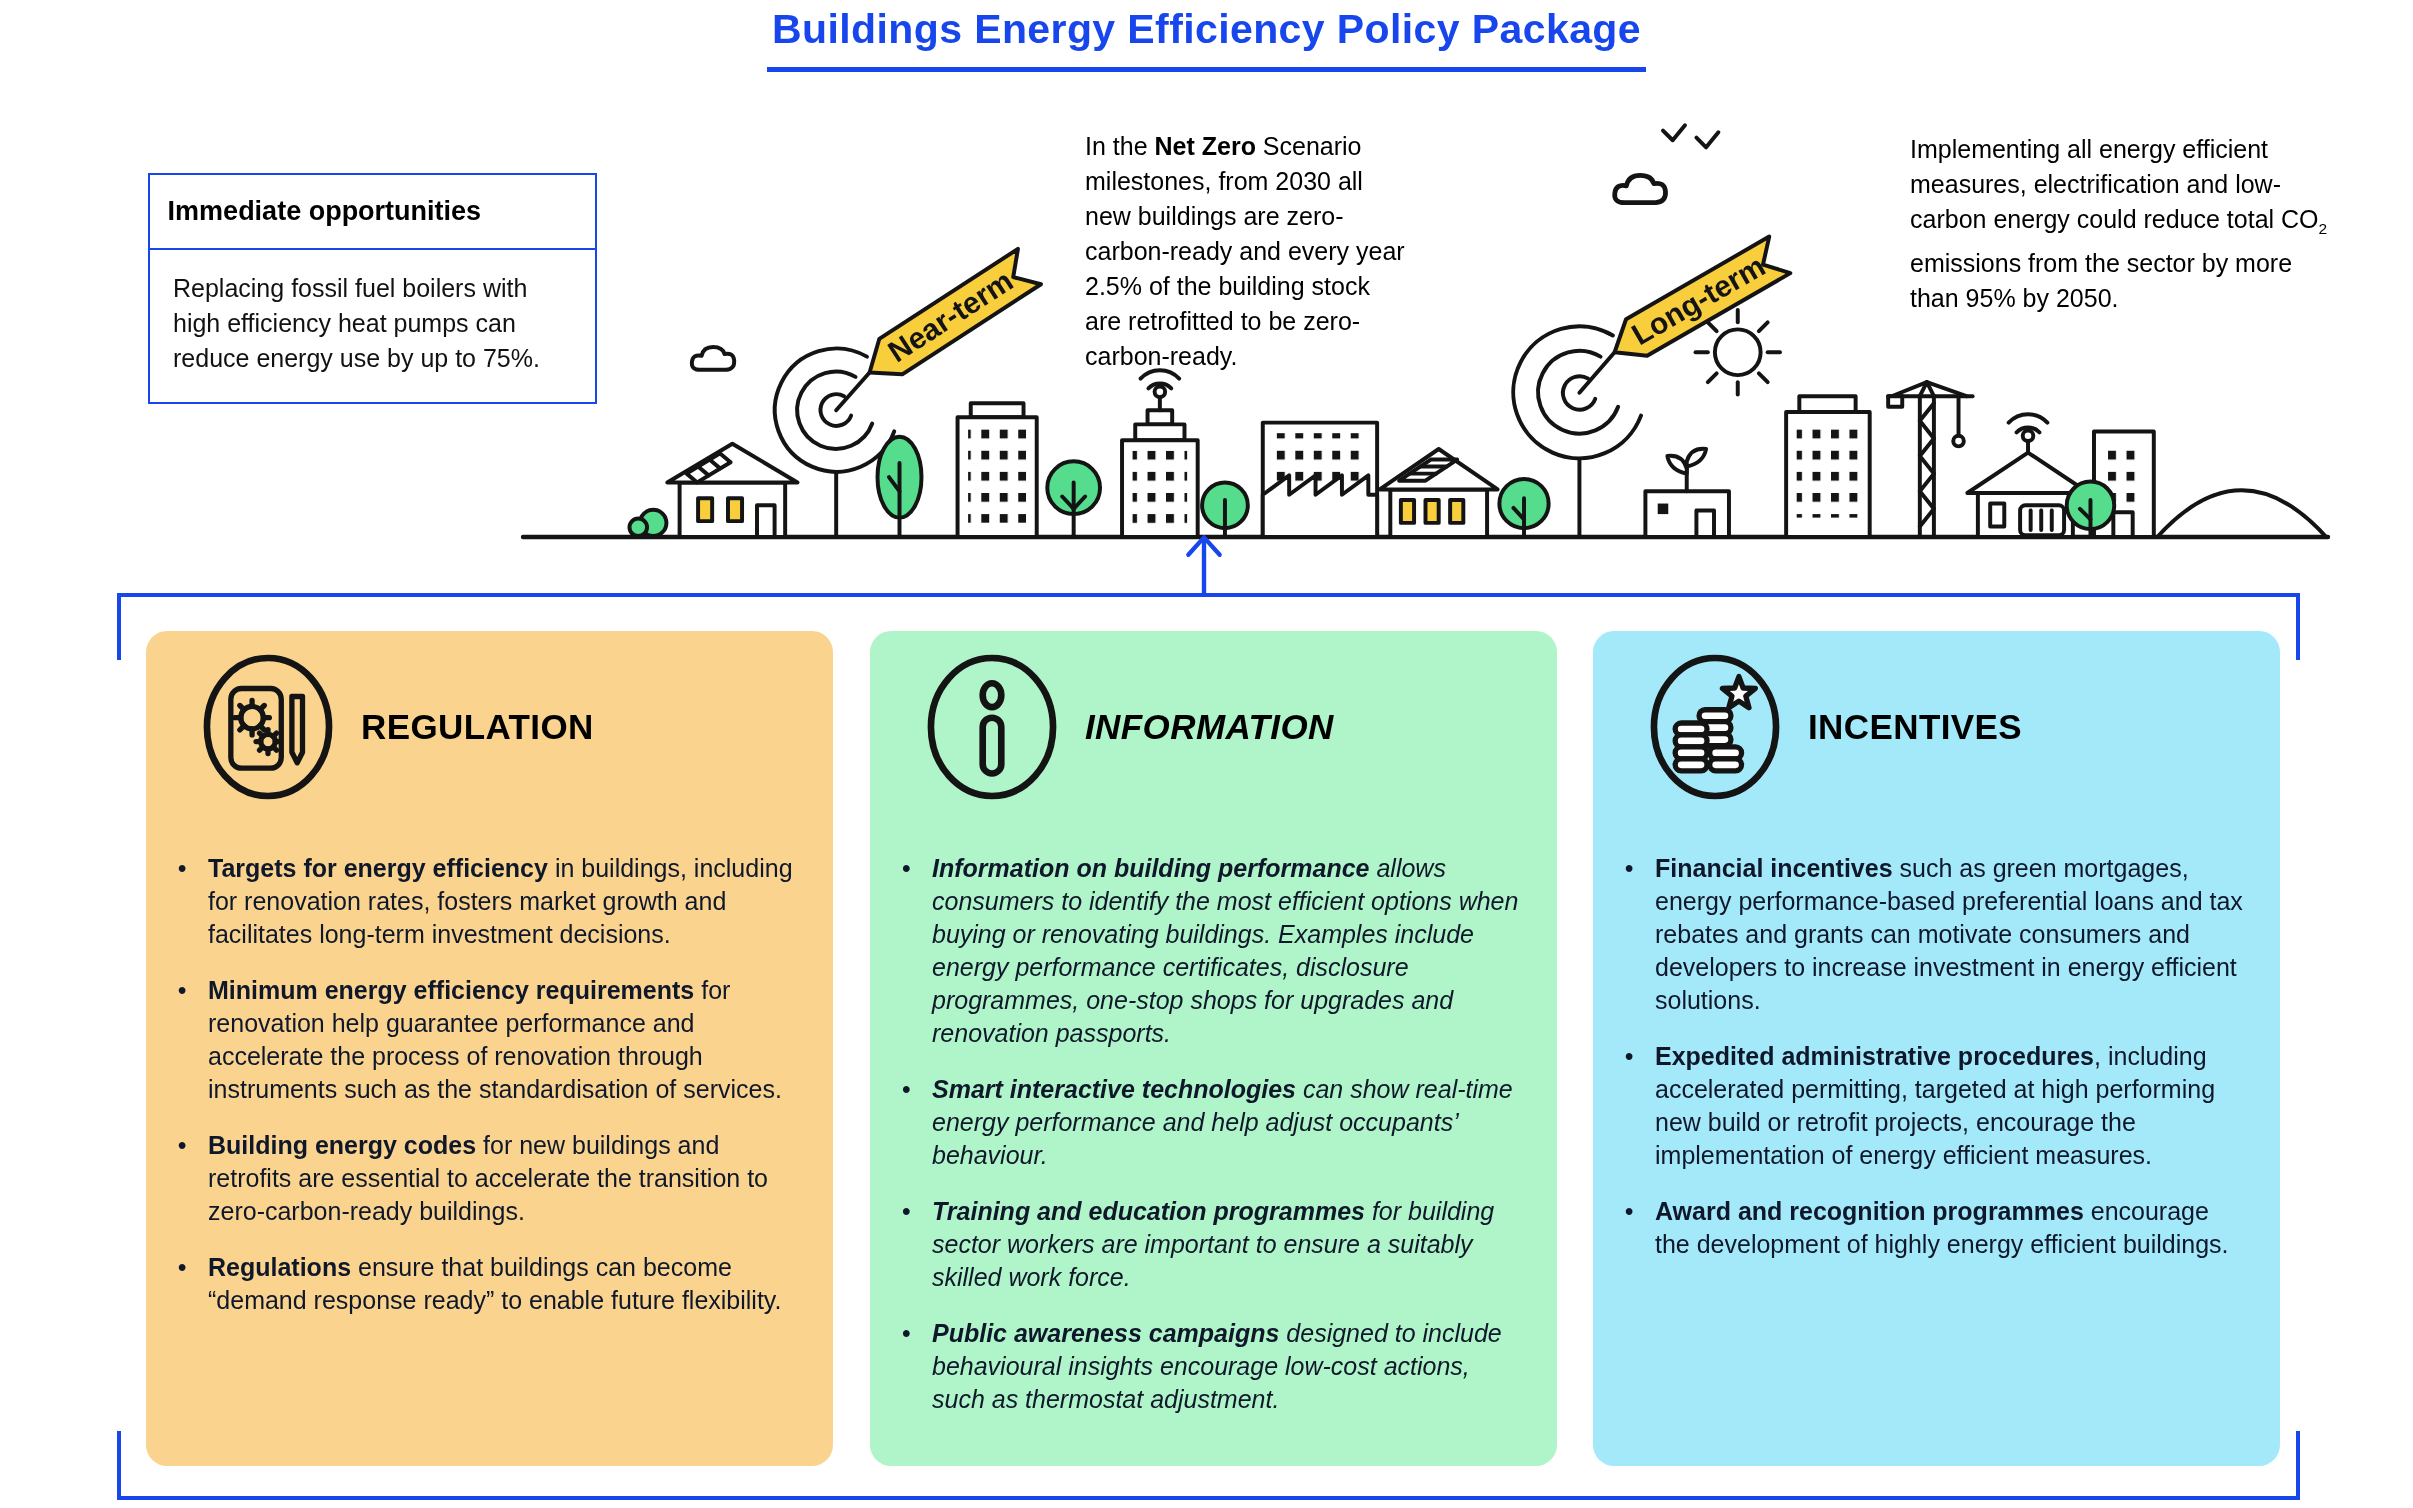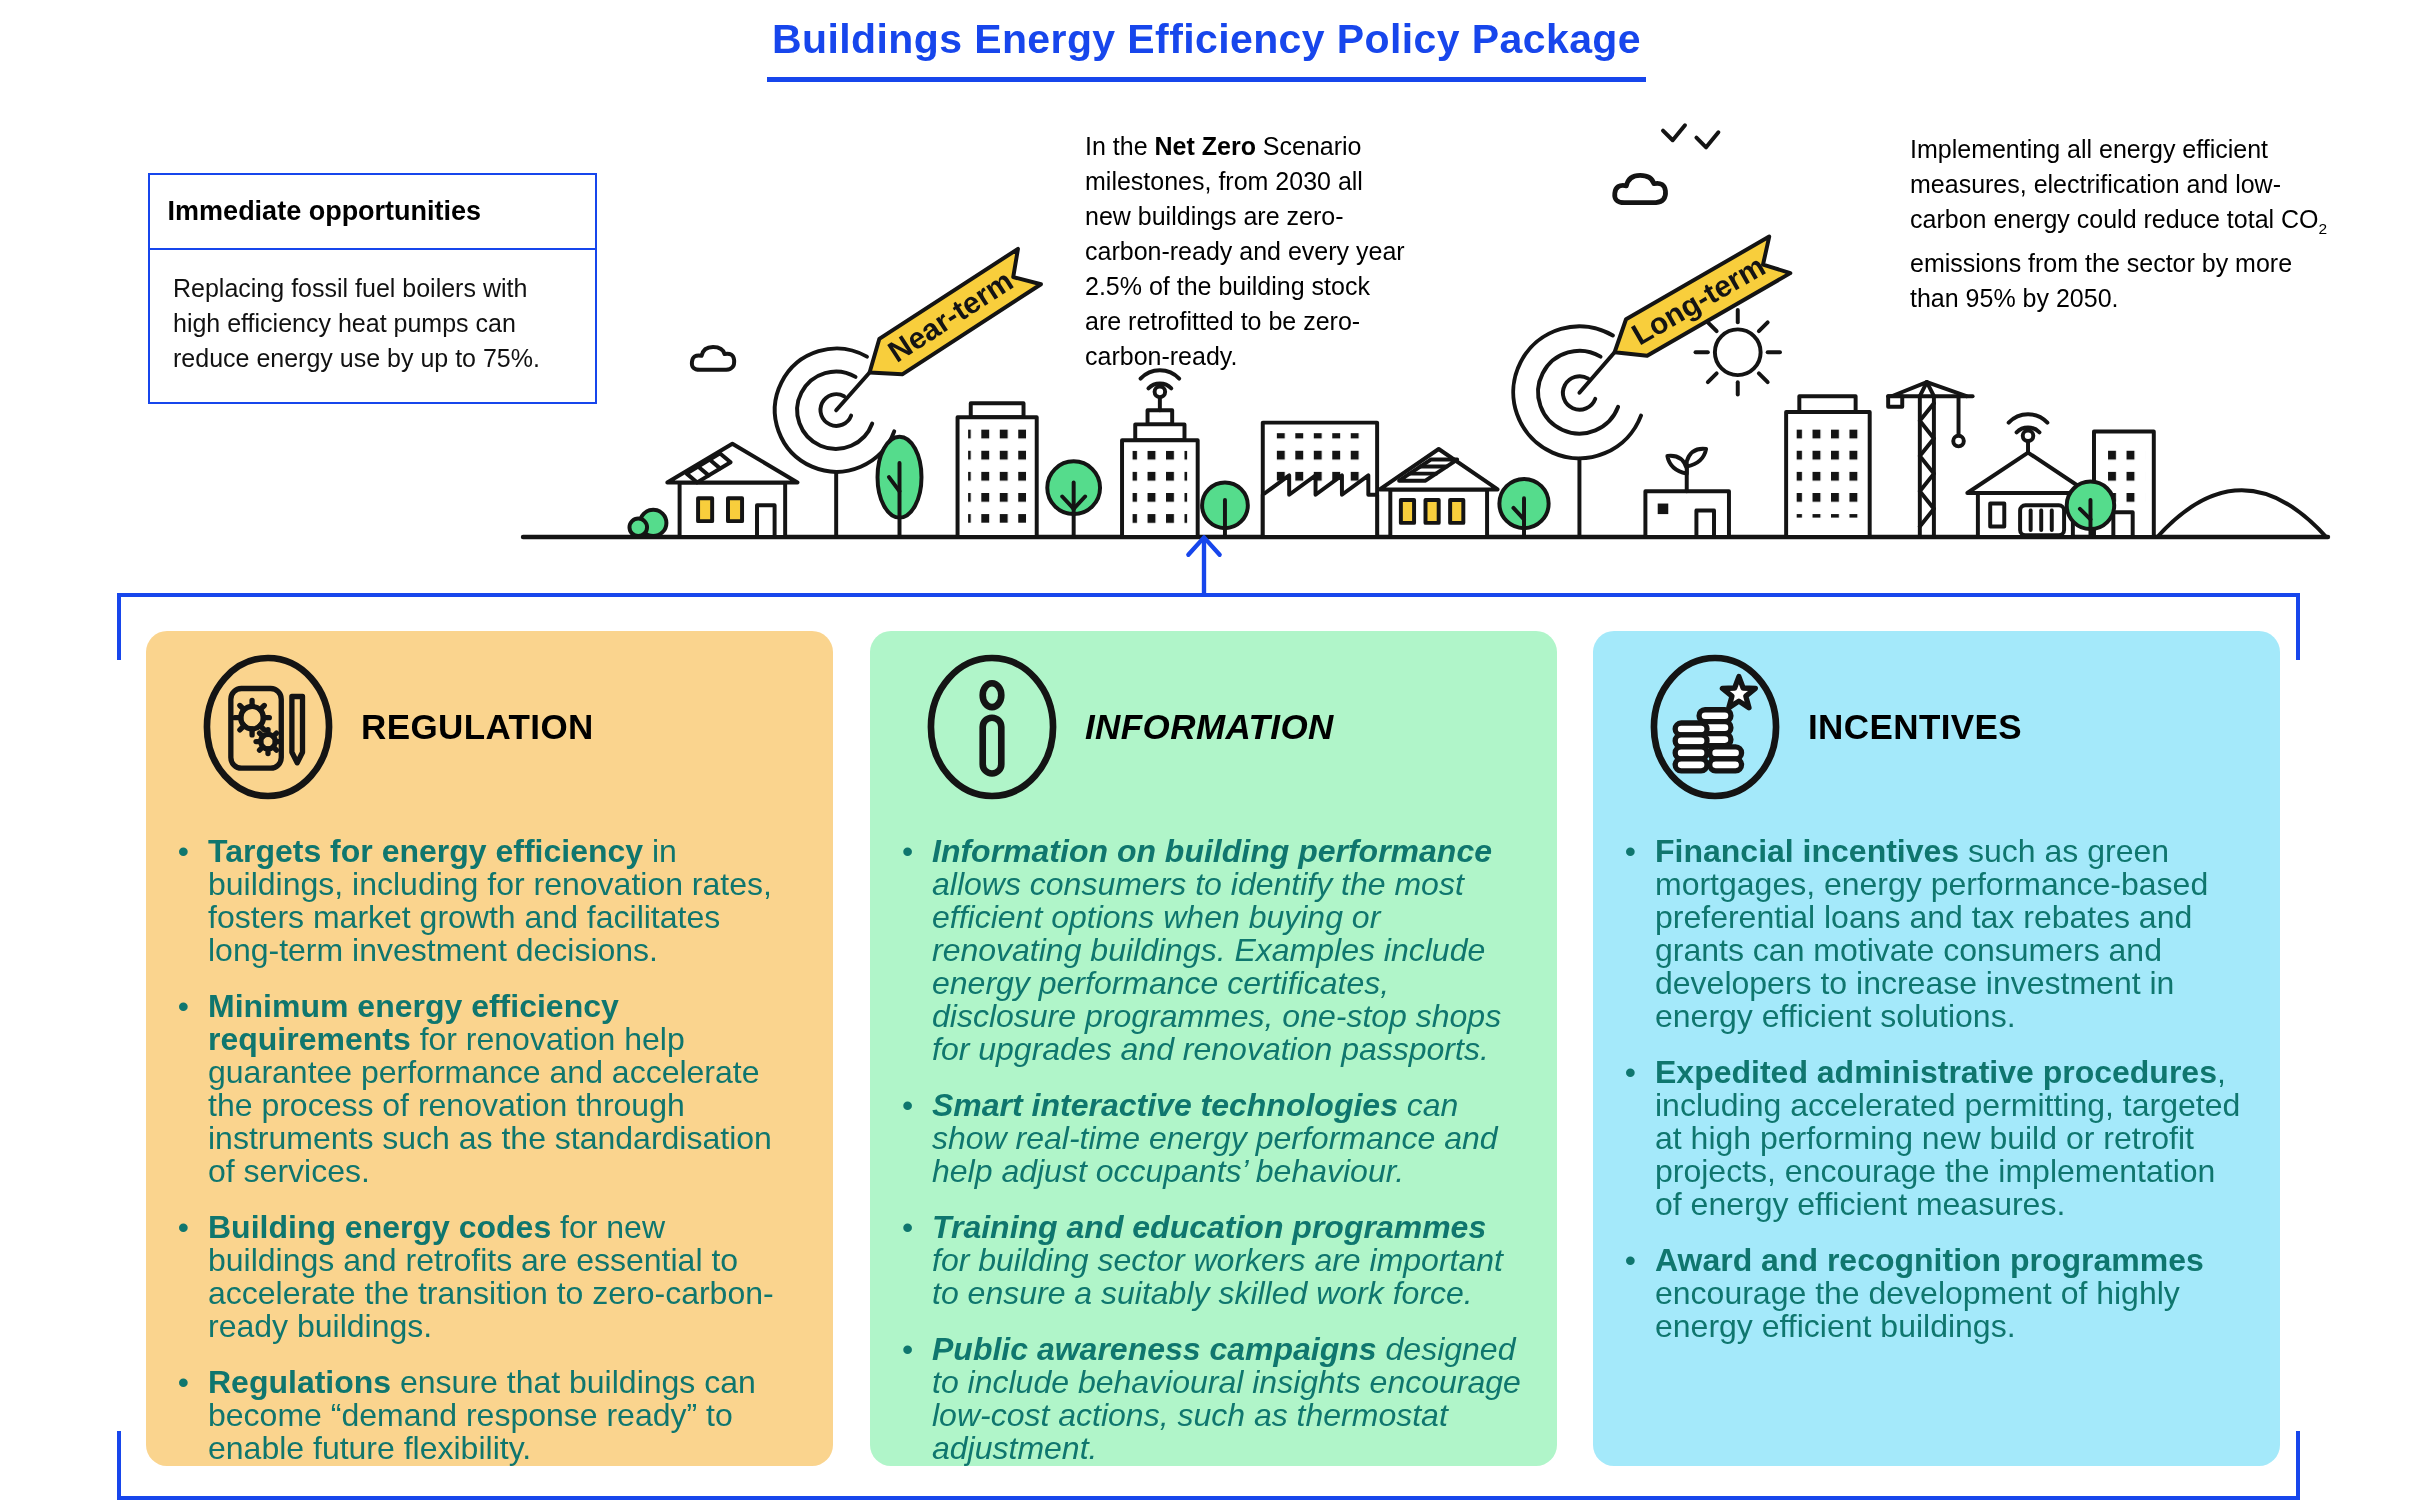--- a/index.html
+++ b/index.html
@@ -3,21 +3,21 @@
 <meta charset="utf-8">
 <style>
   html,body{margin:0;padding:0;background:#ffffff;}
   .canvas{
     position:relative;width:2413px;height:1509px;overflow:hidden;
     font-family:"Liberation Sans",sans-serif;color:#111;background:#fff;
   }
   
   .title-wrap{position:absolute;left:0;top:3.5px;width:2413px;text-align:center;}
   .title-wrap h1{
-    display:inline-block;margin:12px;padding:0 5.3px 14px 5.3px;
+    display:inline-block;margin:2px;padding:0 5.3px 14px 5.3px;
     font-size:41px;font-weight:bold;color:#1746EC;
     border-bottom:5.3px solid #1746EC;letter-spacing:0.4px;
   }
   
   .opp-box{position:absolute;left:148px;top:173px;width:445px;border:2.6px solid #1746EC;background:#fff;}
   .opp-head{height:73px;line-height:73px;border-bottom:2.6px solid #1746EC;padding-left:17.6px;
     font-size:27px;font-weight:bold;color:#000;}
   .opp-body{padding:21px 26.4px 26.4px 23px;font-size:25px;line-height:35px;}
   
   .note{position:absolute;margin:0;font-size:25px;line-height:35px;color:#000000;}
@@ -37,21 +37,21 @@
   .up-arrow{position:absolute;left:1184px;top:530px;width:40px;height:67px;}
   
   .card{position:absolute;top:631px;width:687px;height:835px;border-radius:21px;}
   .card-reg{left:146px;background:#FAD48E;}
   .card-inf{left:870px;background:#B0F5C9;font-style:italic;}
   .card-inc{left:1593px;background:#A4E9FA;}
   .card-head{position:absolute;left:55px;top:23px;display:flex;align-items:center;gap:26px;}
   .card-head svg{width:134px;height:146px;flex:0 0 auto;}
   .card-head h2{margin:0;font-size:35px;font-weight:bold;color:#000;letter-spacing:0.4px;}
   .bullets{position:absolute;left:30px;right:33px;top:204px;margin:0;padding:0;list-style:none;}
-  .bullets li{position:relative;padding-left:32px;margin-bottom:23px;font-size:32px;line-height:33px;color:#0f766e;}
+  .bullets li{position:relative;padding-left:32px;margin-bottom:23px;font-size:25px;line-height:33px;color:#0f172a;margin-top:17px;}
   .bullets li::before{content:"\2022";position:absolute;left:1.8px;top:0;}
 </style>
 </head>
 <body>
 
 <div class="canvas">
 
   <div class="title-wrap">
     <h1>Buildings Energy Efficiency Policy Package</h1>
   </div>

